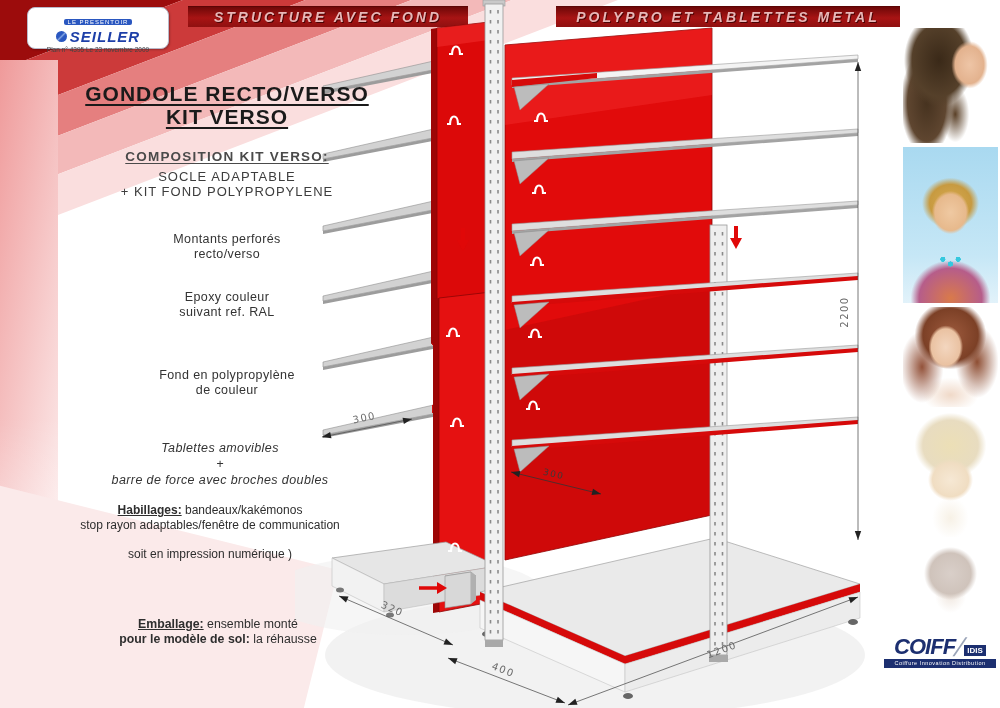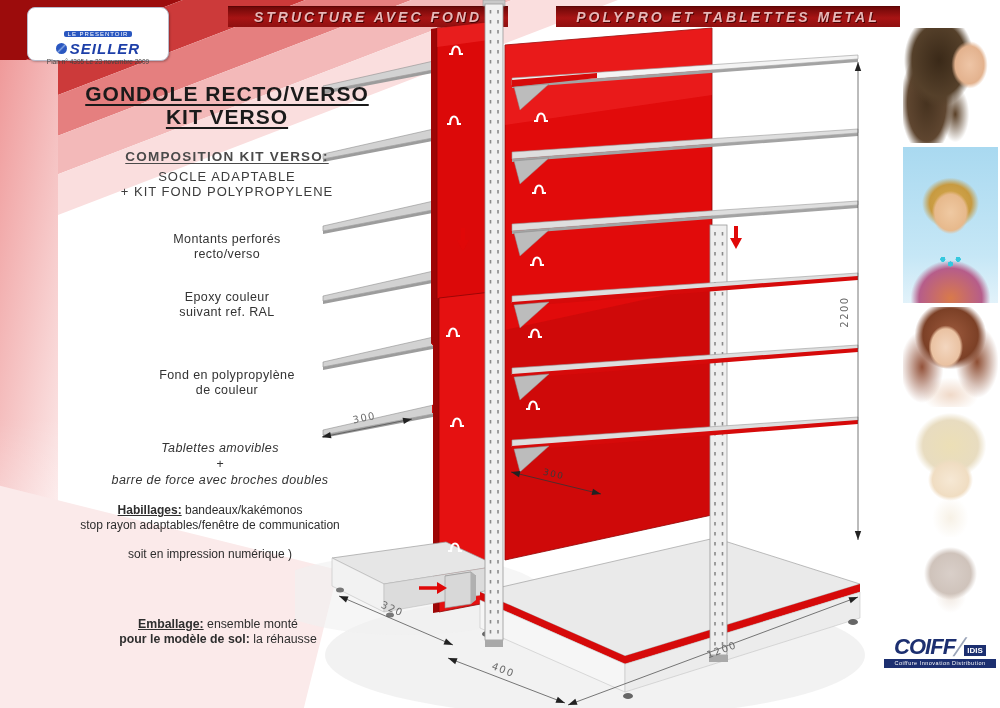--- a/index.html
+++ b/index.html
@@ -20,26 +20,26 @@
     background:linear-gradient(180deg,rgba(255,255,255,0) 55%,rgba(255,255,255,.75) 100%),
                linear-gradient(100deg,#ef9a9a 0%,#f6c6c6 45%,#fbe4e4 75%,#ffffff 100%);}
   .wedge{position:absolute;left:-70px;top:520px;width:380px;height:280px;background:#fbeaea;
          transform:rotate(14deg);z-index:0;}
 
   
   .banner{position:absolute;top:6px;height:20px;line-height:20px;text-align:center;
     background:linear-gradient(180deg,#6e0808 0%,#a81414 55%,#8f1010 100%);
     border-top:1px solid #5c0505;color:#e8b7b7;font-style:italic;font-weight:bold;
     font-size:14px;letter-spacing:3px;text-shadow:1px 1px 0 #4a0404;z-index:1;white-space:nowrap;overflow:hidden;}
-  .banner-left{left:188px;width:280px;margin-left:40px;}
+  .banner-left{left:188px;width:280px;}
   .banner-right{left:556px;width:344px;}
 
   
   .logo-box{position:absolute;left:27px;top:7px;width:140px;height:38px;background:#fff;
-    border:1px solid #b9b9c9;border-radius:8px;z-index:2;text-align:center;padding-top:14px;
+    border:1px solid #b9b9c9;border-radius:8px;z-index:2;text-align:center;padding-top:2px;
     box-shadow:1px 1px 2px rgba(0,0,0,.25);}
   .logo-top{display:inline-block;font-size:6px;letter-spacing:1px;color:#fff;background:#2a57c0;
     padding:0 4px;border-radius:2px;}
   .logo-row{display:flex;align-items:center;justify-content:center;gap:3px;margin-top:0px;}
   .globe{width:11px;height:11px;border-radius:50%;display:inline-block;
     background:linear-gradient(135deg,#2a57c0 40%,#7ea0e0 50%,#2a57c0 60%);}
   .logo-name{font-size:15px;font-weight:bold;color:#1d3fa8;letter-spacing:1px;font-style:italic;}
   .logo-plan{font-size:6.5px;color:#444;margin-top:1px;}
 
   

